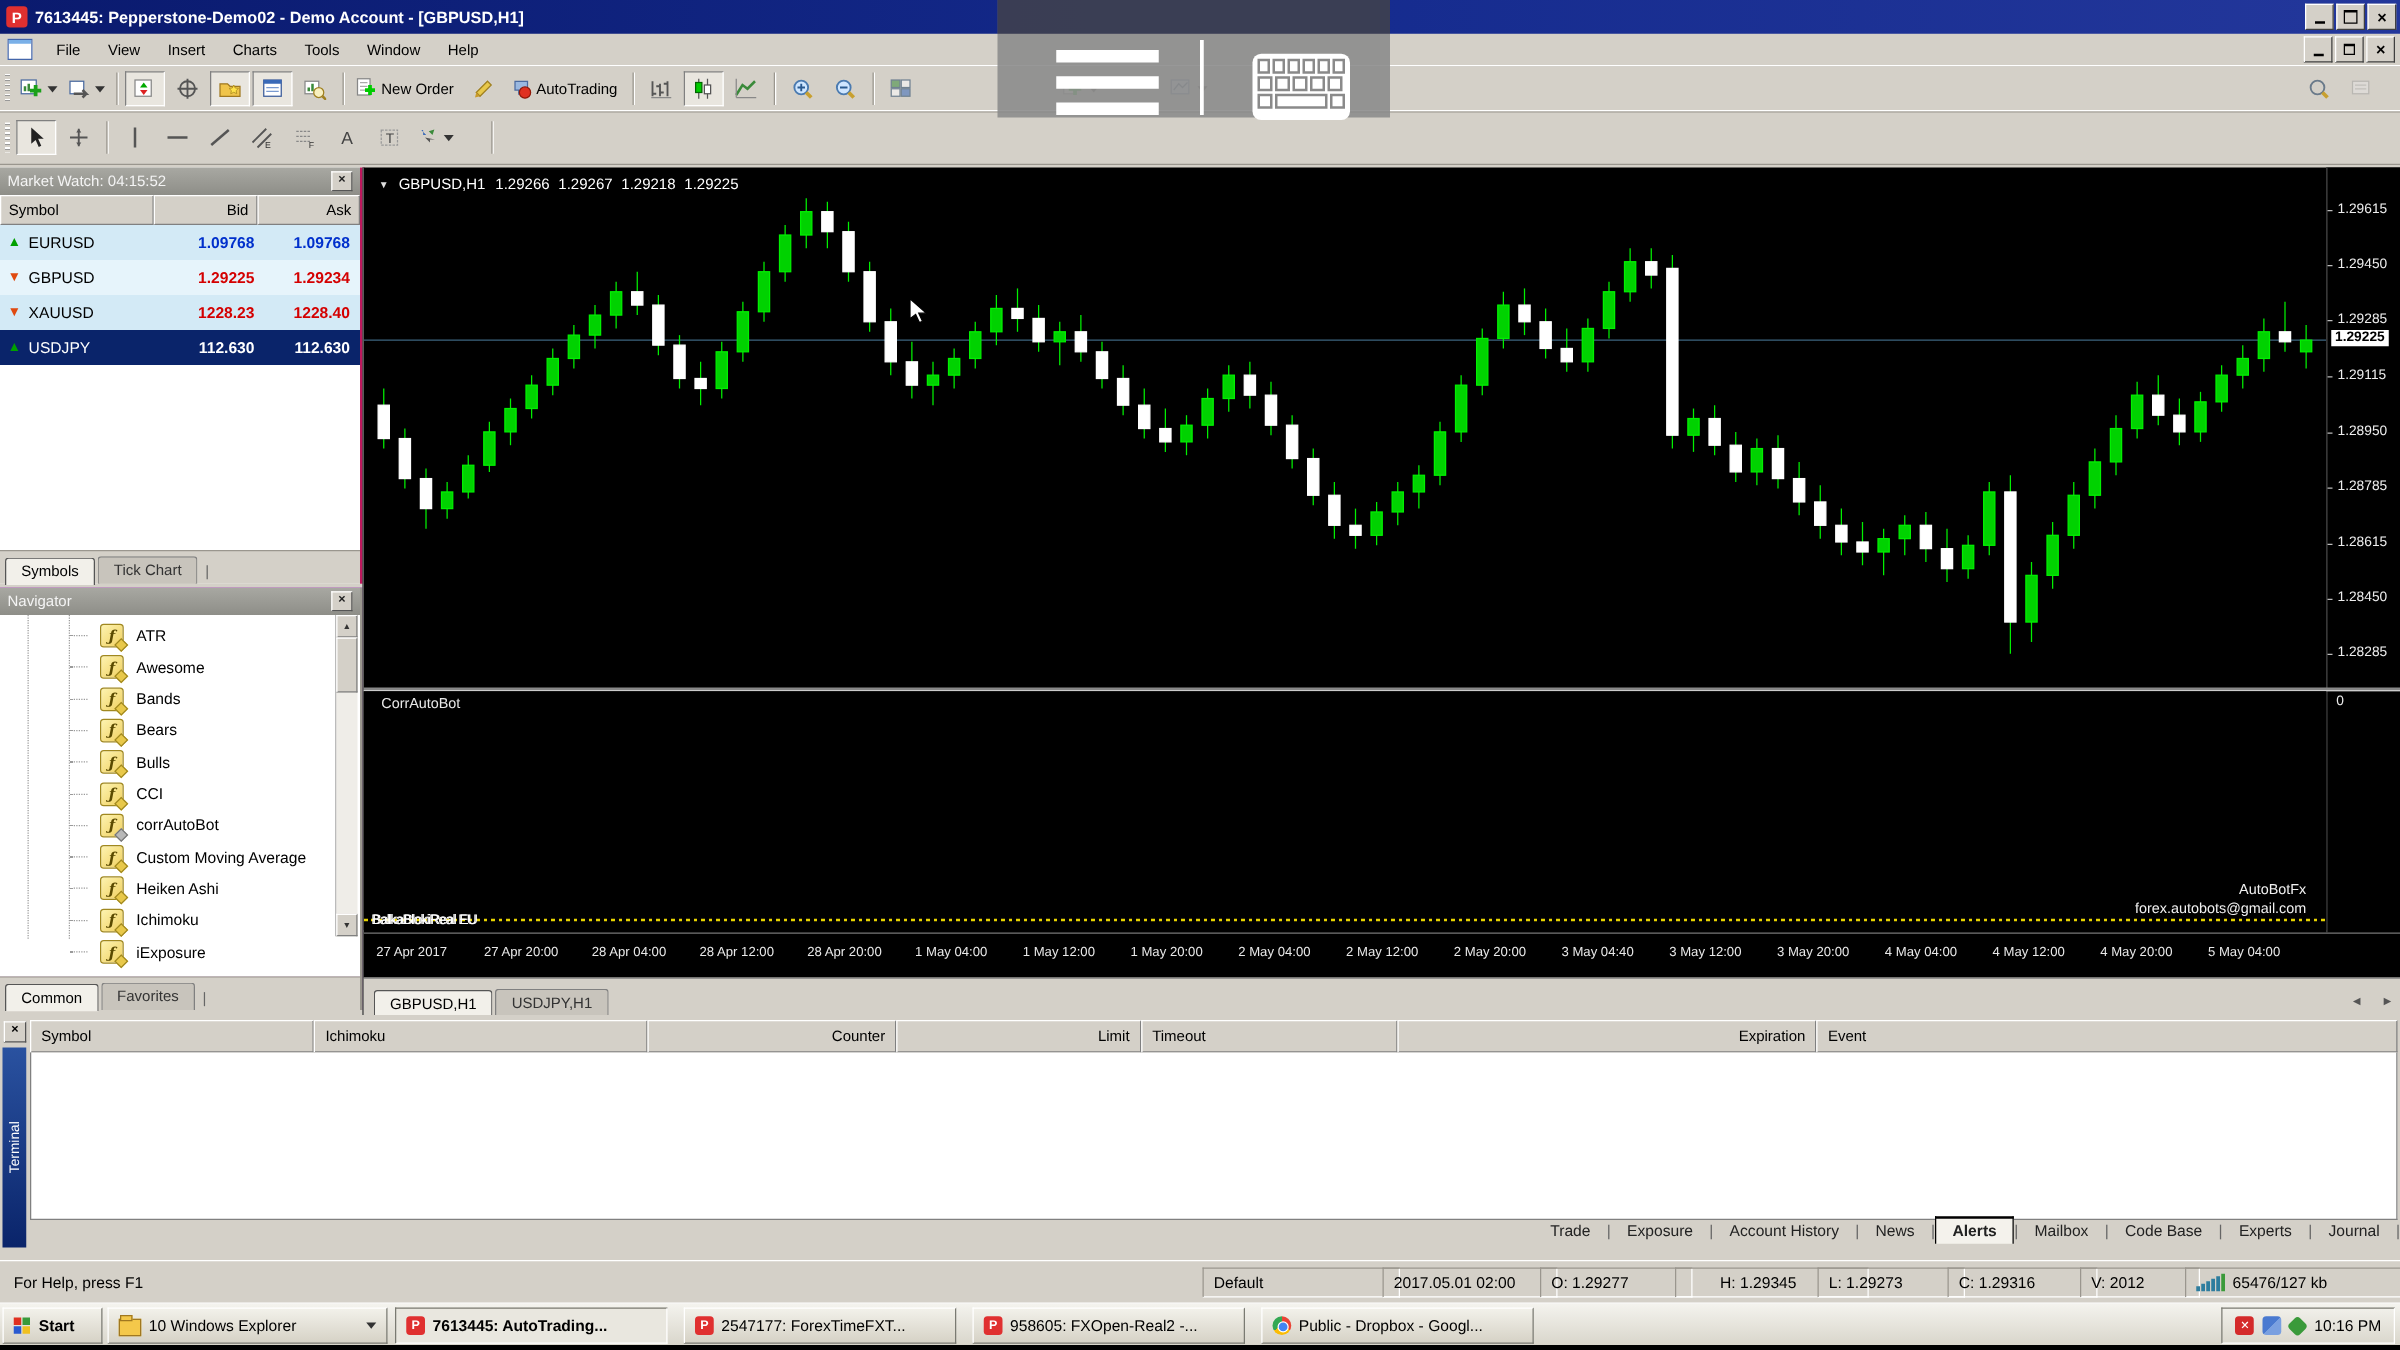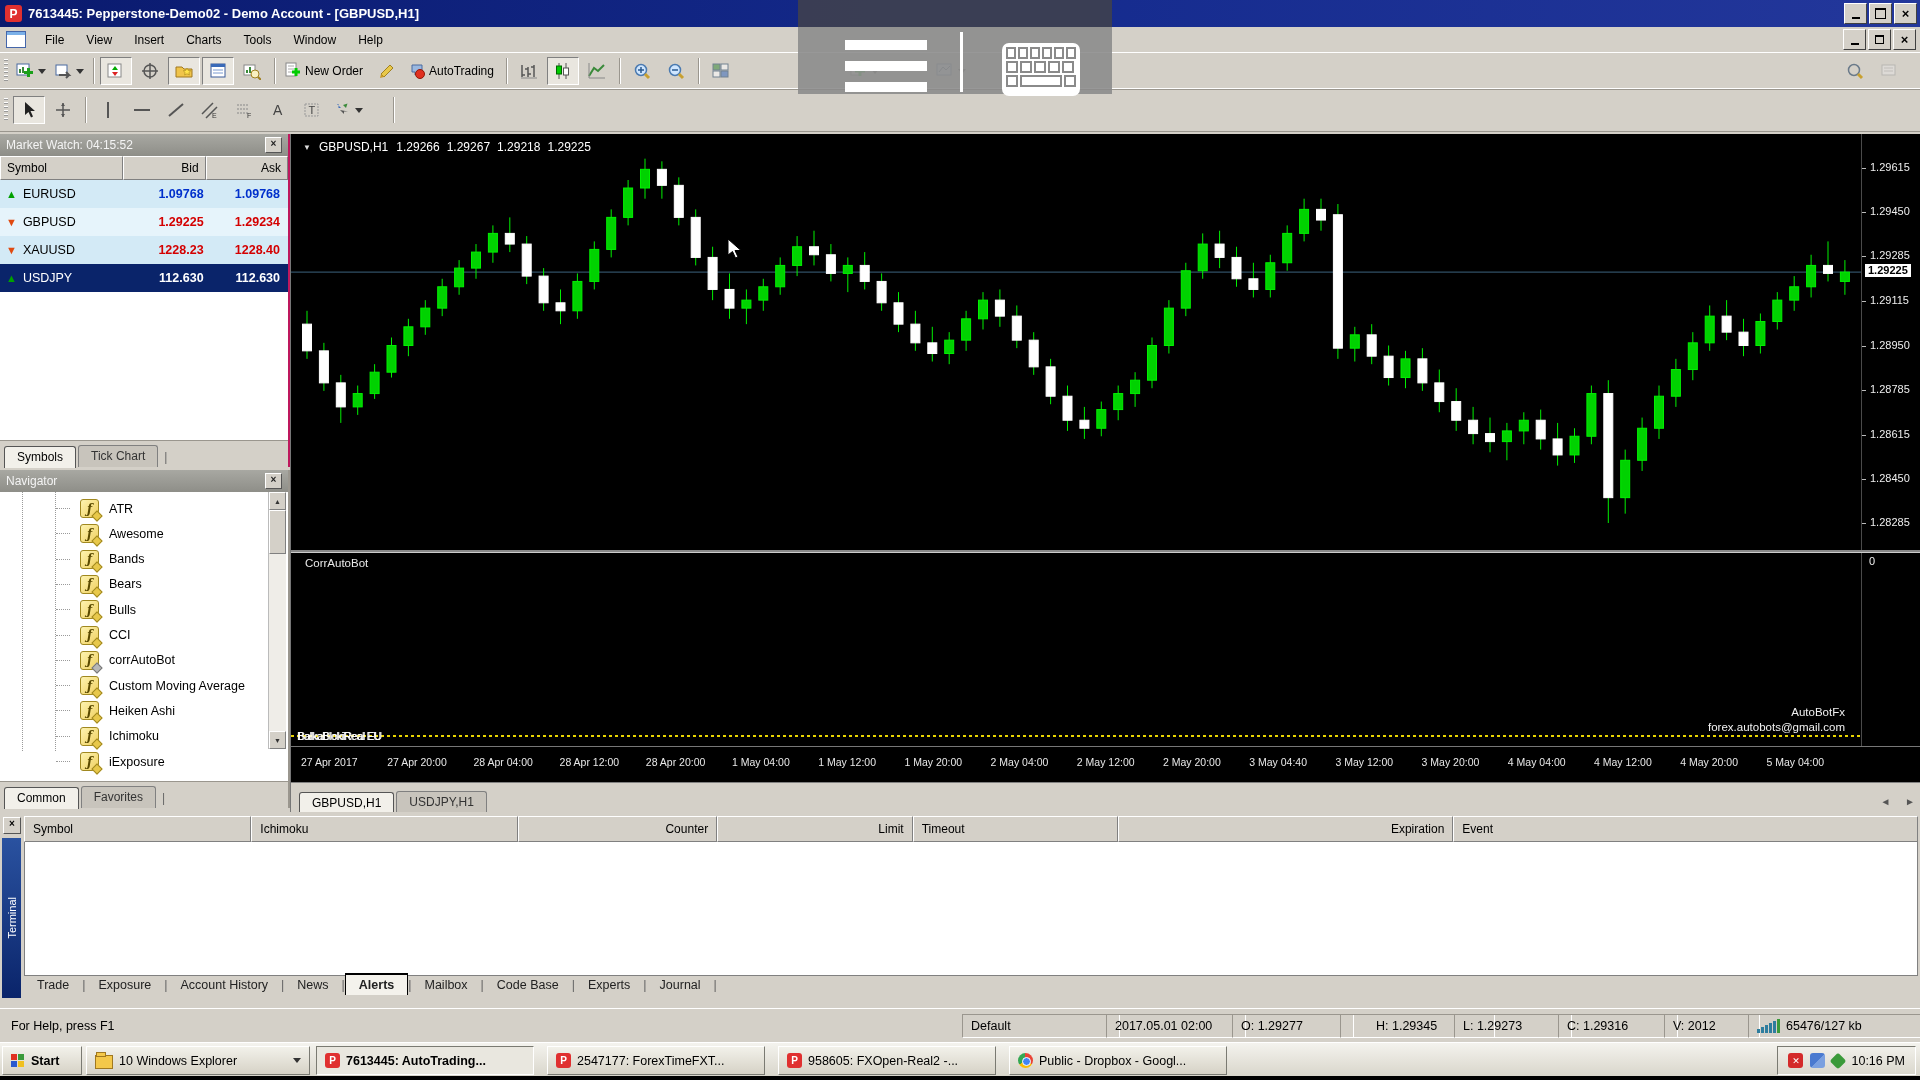--- a/index.html
+++ b/index.html
@@ -101,21 +101,21 @@
   .term-x{position:absolute;left:3px;top:5px;width:16px;height:15px;background:#d4d0c8;border:1px solid;
      border-color:#fff #555 #555 #fff;font-size:10px;line-height:12px;text-align:center;font-weight:bold;}
   .term-strip{position:absolute;left:2px;top:26px;width:19px;height:160px;background:linear-gradient(180deg,#2a52a0,#0a246a);
      color:#fff;display:flex;align-items:center;justify-content:center;}
   .term-strip span{writing-mode:vertical-rl;transform:rotate(180deg);font-size:11px;}
   .term-head{position:absolute;left:24px;top:4px;right:2px;height:26px;display:flex;}
   .thcell{border:1px solid;border-color:#fff #808080 #808080 #fff;background:#d4d0c8;display:flex;align-items:center;
      padding:0 8px;font-size:12px;white-space:nowrap;}
   .thcell.r{justify-content:flex-end;}
   .term-body{position:absolute;left:24px;top:30px;right:2px;height:133px;background:#fff;border:1px solid #808080;border-top:none;}
-  .term-tabs{position:absolute;left:24px;top:163px;right:0;height:26px;display:flex;align-items:flex-start;font-size:12.5px;color:#222;}
+  .term-tabs{position:absolute;left:24px;top:163px;right:0;height:26px;display:flex;align-items:flex-start;font-size:12.5px;color:#222;justify-content:flex-end;}
   .ttab{padding:3px 13px;}
   .ttab.active{border:1px solid #000;border-top:2px solid #000;background:#f4f2ec;font-weight:bold;margin-top:-2px;border-bottom:none;}
   .tsep{color:#666;padding-top:3px;}
   
   .statusbar{left:0;top:1008px;width:1920px;height:34px;background:#d4d0c8;border-top:1px solid #fff;font-size:12.5px;}
   .seg{position:absolute;top:5px;height:22px;display:flex;align-items:center;padding:0 8px;
     border:1px solid;border-color:#9a968e #fff #fff #9a968e;white-space:nowrap;}
   .bars{display:flex;align-items:flex-end;gap:1px;margin-right:6px;}
   .bars i{display:block;width:3px;background:#2e7d9e;}
   

